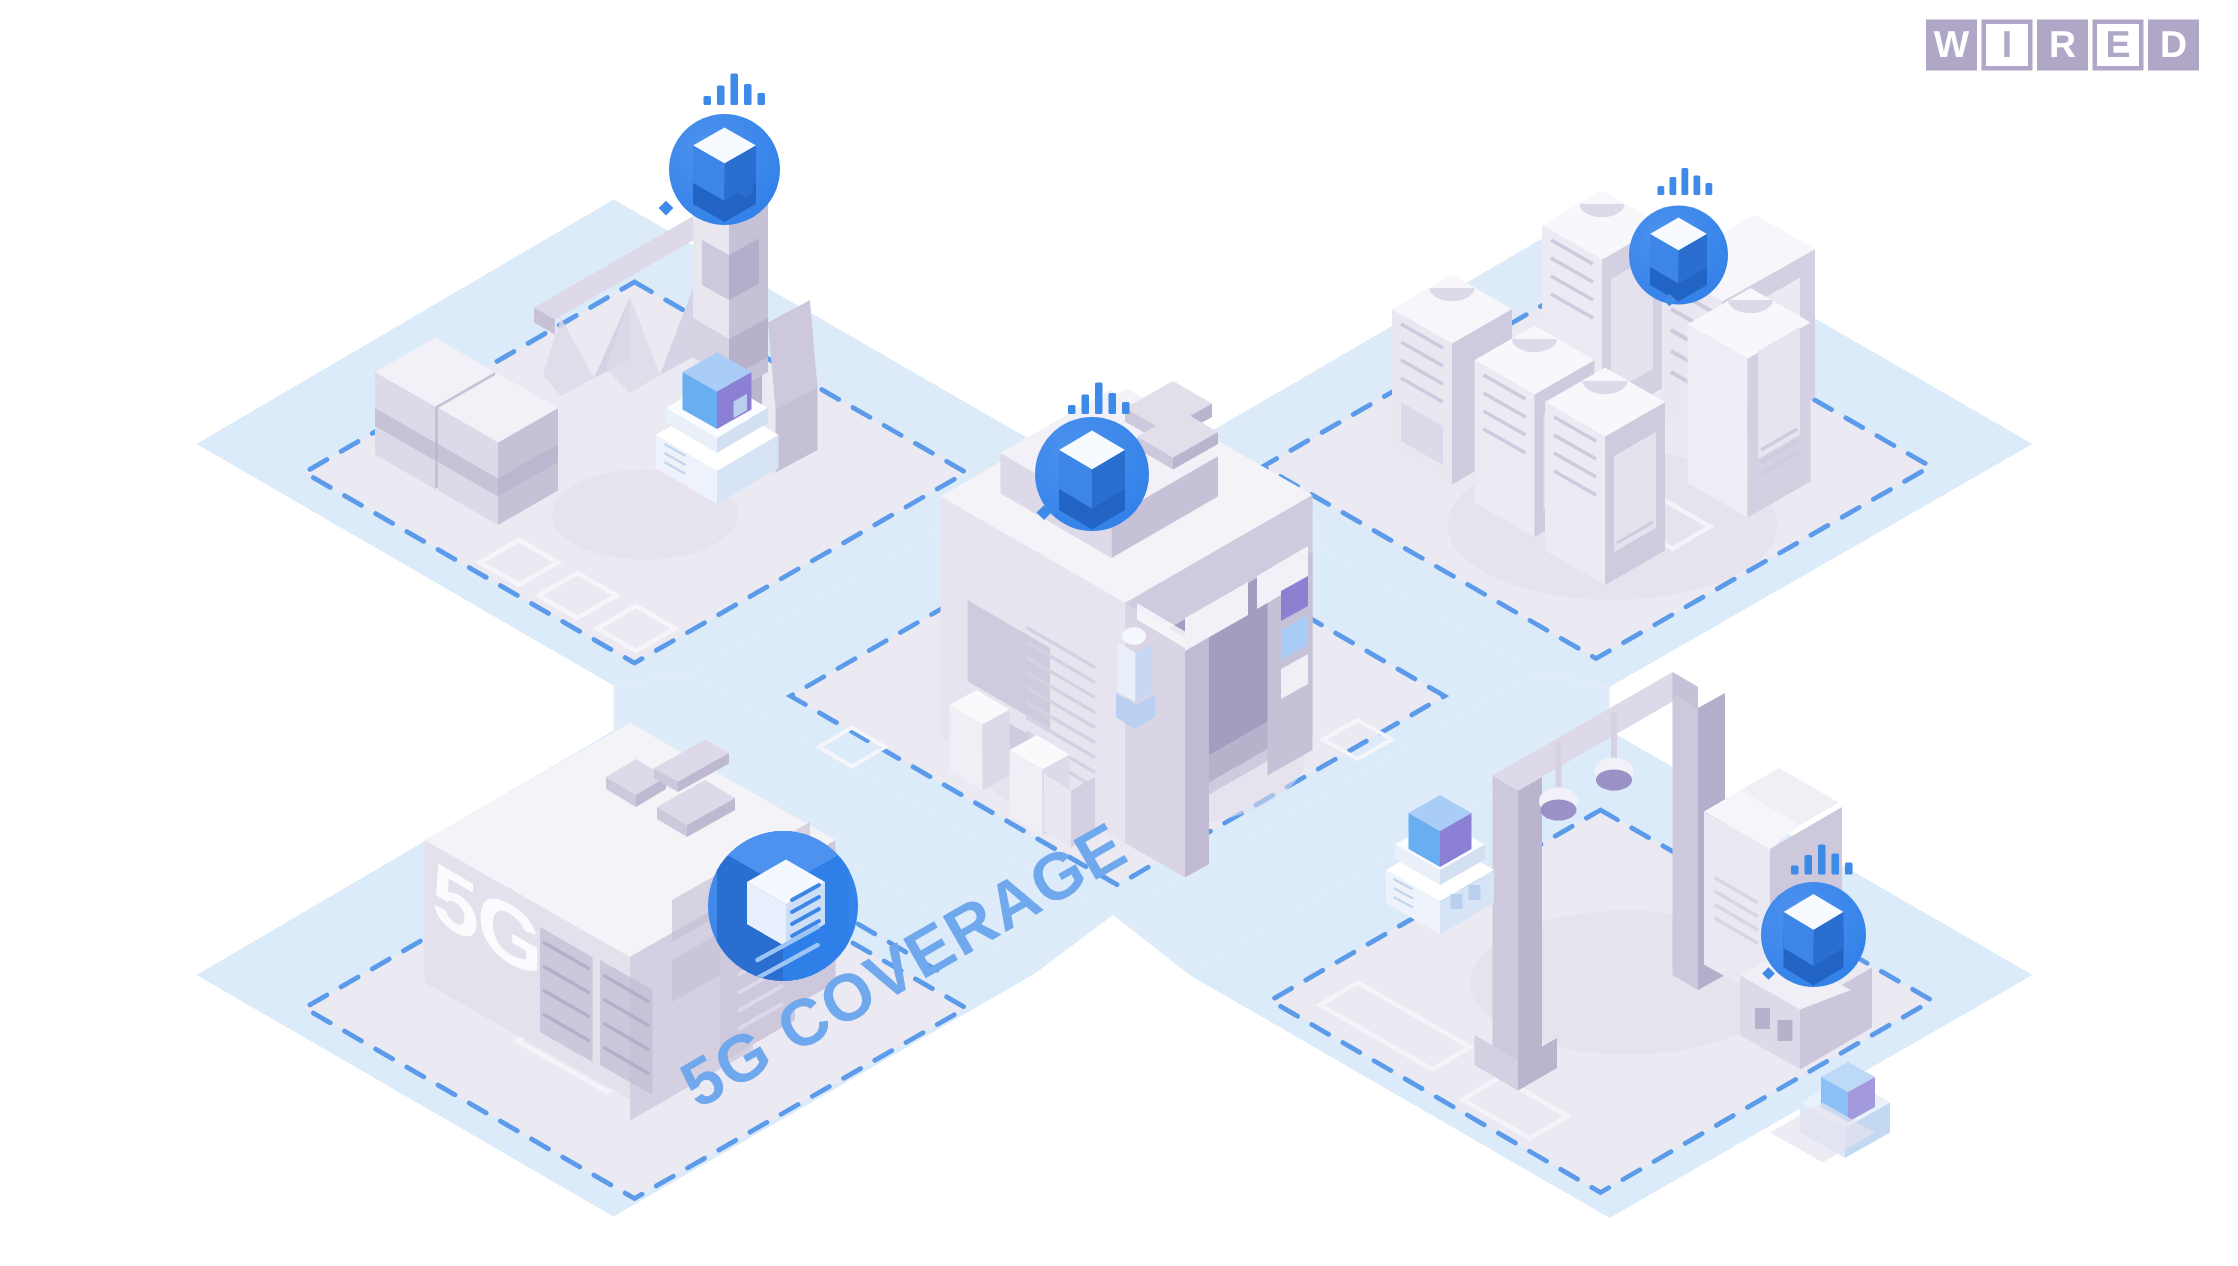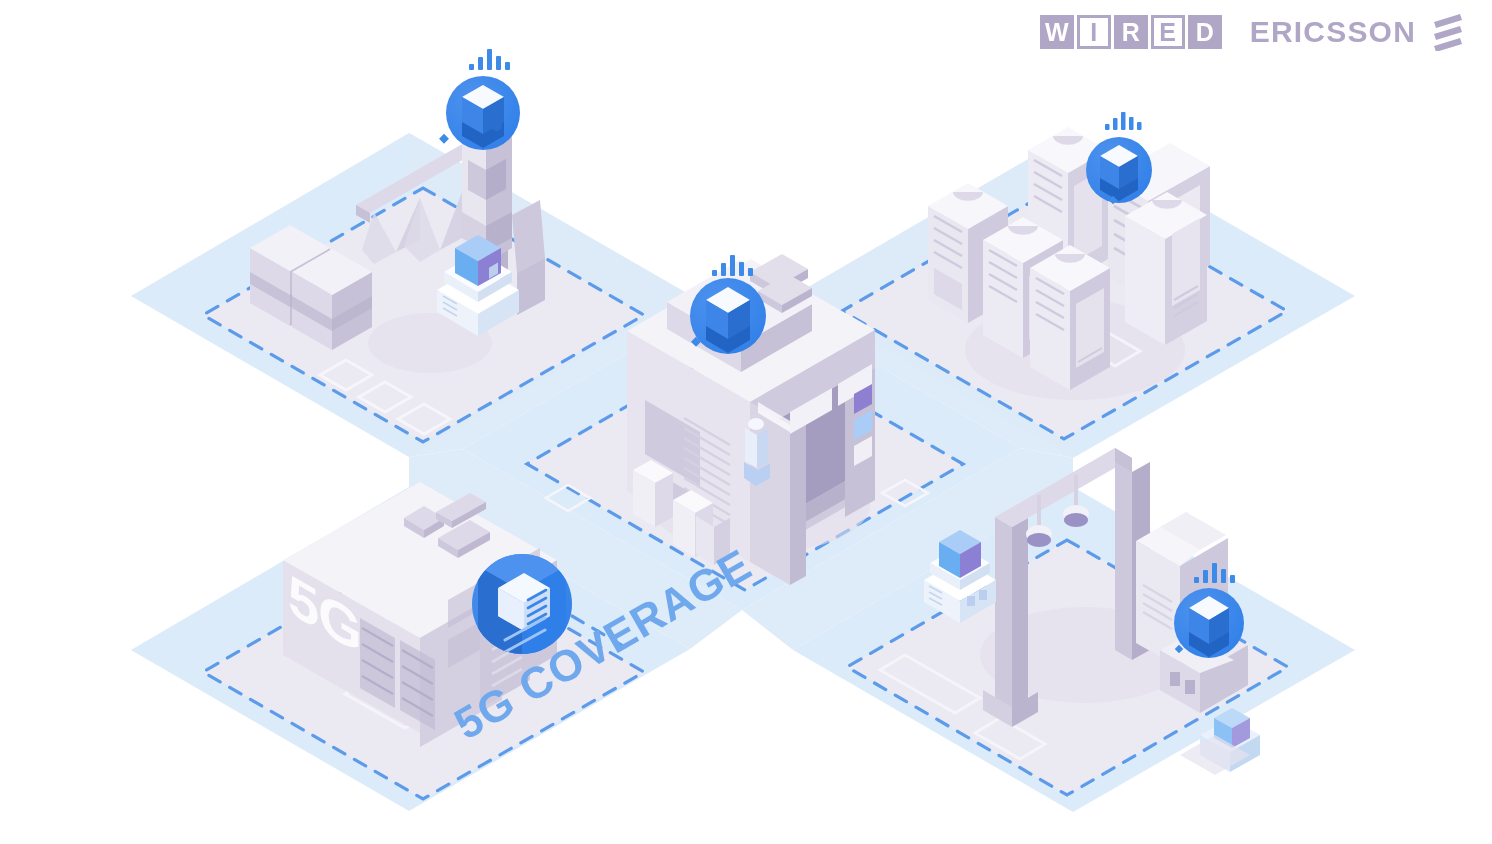--- a/index.html
+++ b/index.html
@@ -656,24 +656,16 @@
   <div class="brand-bar">
 
     <div class="wired-logo">
       <div class="wired-cell filled">W</div>
       <div class="wired-cell outline">I</div>
       <div class="wired-cell filled">R</div>
       <div class="wired-cell outline">E</div>
       <div class="wired-cell filled">D</div>
     </div>
 
-    <div class="ericsson-logo">
-      <div class="ericsson-word">ERICSSON</div>
-      <svg class="ericsson-mark" width="36" height="38" viewBox="0 0 36 38">
-        <path d="M4,9 L30,1 L32,7 L6,15 Z" fill="#b0a7c6"></path>
-        <path d="M4,21 L30,13 L32,19 L6,27 Z" fill="#b0a7c6"></path>
-        <path d="M4,33 L30,25 L32,31 L6,39 Z" fill="#b0a7c6"></path>
-      </svg>
-    </div>
 
   </div>
 
 </div>
 
 </body></html>

